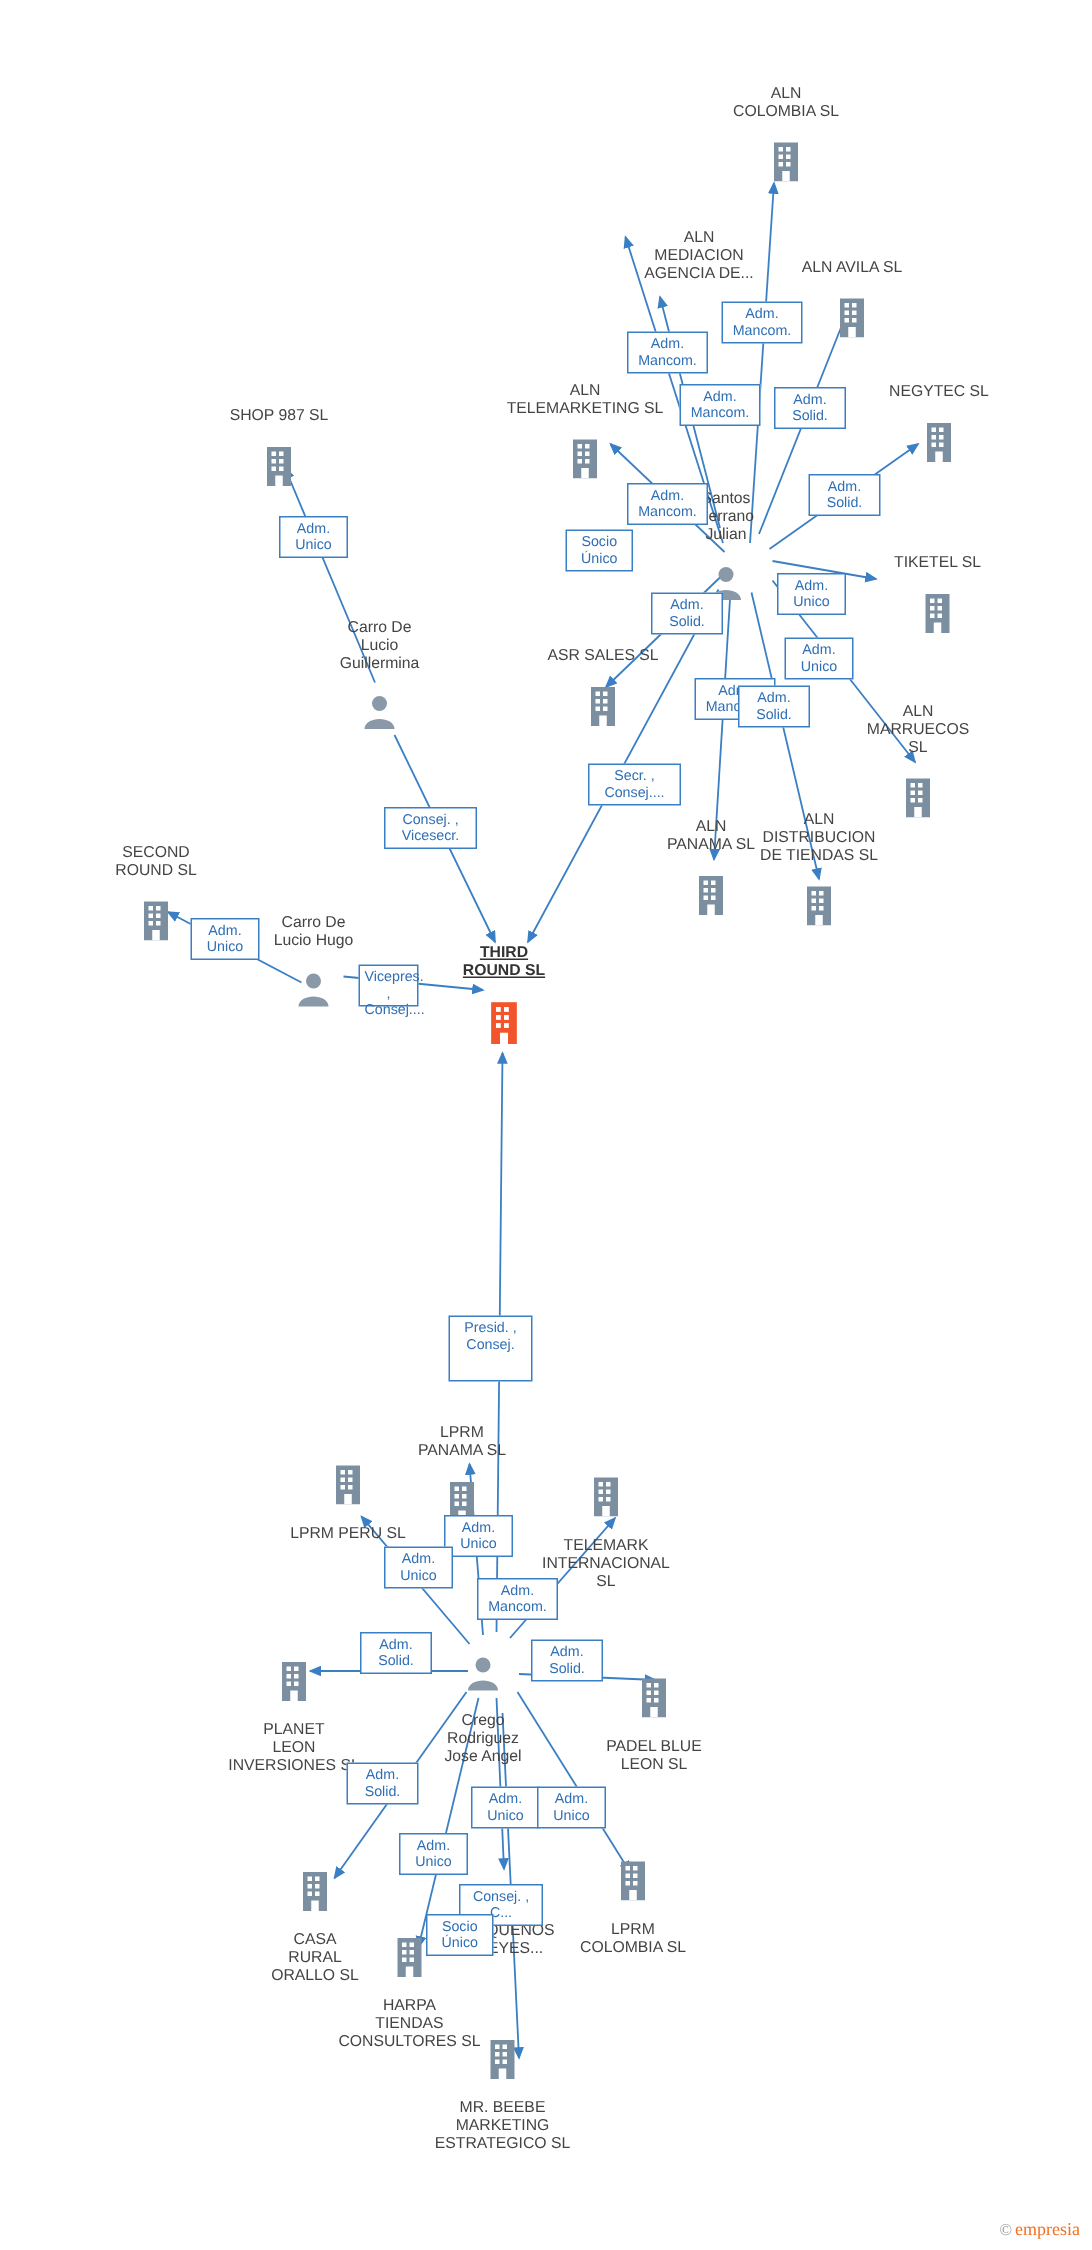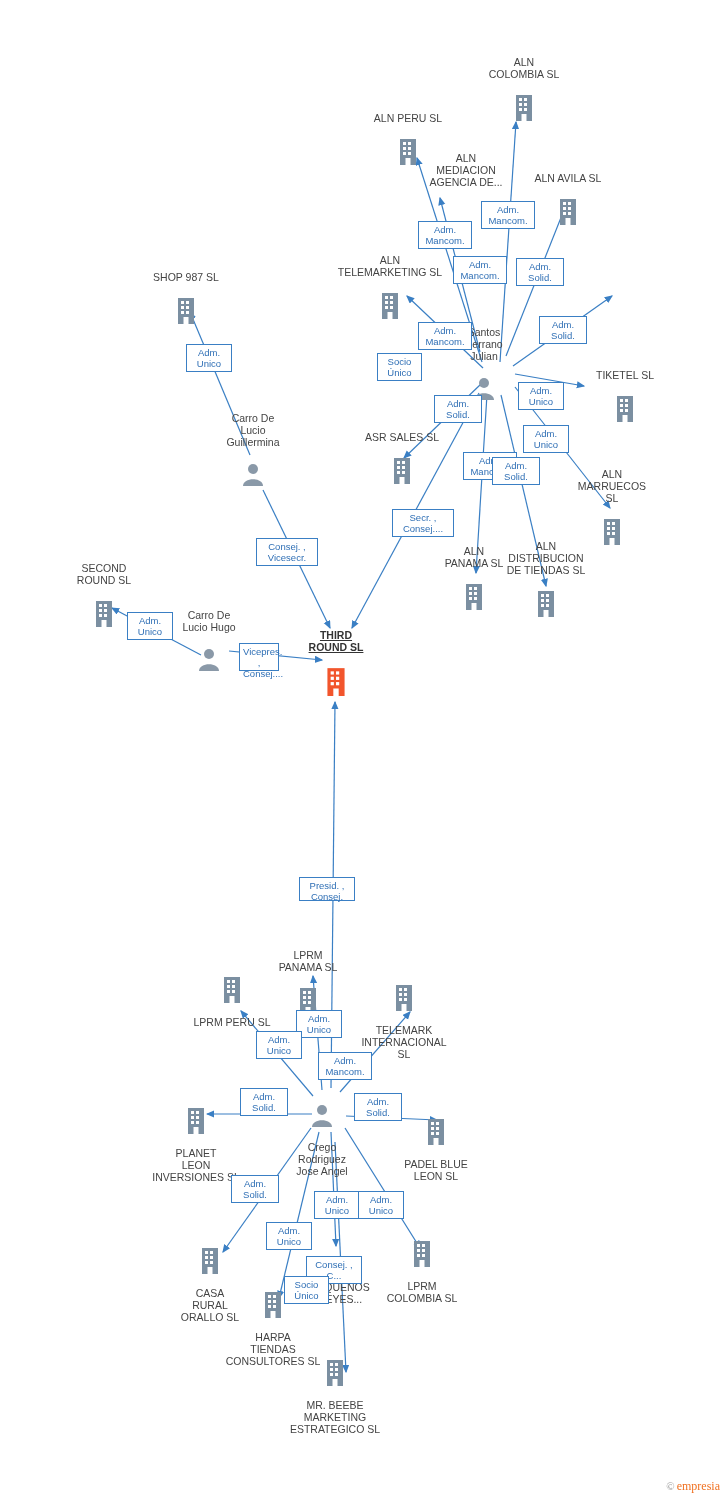--- a/index.html
+++ b/index.html
@@ -131,35 +131,20 @@
             <rect x="12" y="5" width="3" height="3"></rect>
             <rect x="7" y="10" width="3" height="3"></rect>
             <rect x="12" y="10" width="3" height="3"></rect>
             <rect x="7" y="15" width="3" height="3"></rect>
             <rect x="12" y="15" width="3" height="3"></rect>
             <rect x="9.5" y="21" width="5" height="7"></rect>
           </g>
         </svg></span>
   </div>
 
-  <div class="node company caption-above" style="left:360px; top:100px; width:96px;">
-    <span class="caption">ALN PERU  SL</span>
-    <span class="glyph"><svg width="24" height="28" viewBox="0 0 24 28">
-          <rect x="4" y="2" width="16" height="26" fill="#7b8fa1"></rect>
-          <g fill="#ffffff">
-            <rect x="7" y="5" width="3" height="3"></rect>
-            <rect x="12" y="5" width="3" height="3"></rect>
-            <rect x="7" y="10" width="3" height="3"></rect>
-            <rect x="12" y="10" width="3" height="3"></rect>
-            <rect x="7" y="15" width="3" height="3"></rect>
-            <rect x="12" y="15" width="3" height="3"></rect>
-            <rect x="9.5" y="21" width="5" height="7"></rect>
-          </g>
-        </svg></span>
-  </div>
 
   <div class="node company caption-above" style="left:420px; top:140px; width:92px;">
     <span class="caption">ALN
 MEDIACION
 AGENCIA DE...</span>
   </div>
 
   <div class="node company caption-above" style="left:520px; top:160px; width:96px;">
     <span class="caption">ALN AVILA  SL</span>
     <span class="glyph"><svg width="24" height="28" viewBox="0 0 24 28">
@@ -169,20 +154,35 @@
             <rect x="12" y="5" width="3" height="3"></rect>
             <rect x="7" y="10" width="3" height="3"></rect>
             <rect x="12" y="10" width="3" height="3"></rect>
             <rect x="7" y="15" width="3" height="3"></rect>
             <rect x="12" y="15" width="3" height="3"></rect>
             <rect x="9.5" y="21" width="5" height="7"></rect>
           </g>
         </svg></span>
   </div>
 
+  <div class="node company caption-above" style="left:578px; top:243px; width:96px;">
+    <span class="caption">NEGYTEC SL</span>
+    <span class="glyph"><svg width="24" height="28" viewBox="0 0 24 28">
+          <rect x="4" y="2" width="16" height="26" fill="#7b8fa1"></rect>
+          <g fill="#ffffff">
+            <rect x="7" y="5" width="3" height="3"></rect>
+            <rect x="12" y="5" width="3" height="3"></rect>
+            <rect x="7" y="10" width="3" height="3"></rect>
+            <rect x="12" y="10" width="3" height="3"></rect>
+            <rect x="7" y="15" width="3" height="3"></rect>
+            <rect x="12" y="15" width="3" height="3"></rect>
+            <rect x="9.5" y="21" width="5" height="7"></rect>
+          </g>
+        </svg></span>
+  </div>
 
   <div class="node company caption-above" style="left:138px; top:259px; width:96px;">
     <span class="caption">SHOP 987 SL</span>
     <span class="glyph"><svg width="24" height="28" viewBox="0 0 24 28">
           <rect x="4" y="2" width="16" height="26" fill="#7b8fa1"></rect>
           <g fill="#ffffff">
             <rect x="7" y="5" width="3" height="3"></rect>
             <rect x="12" y="5" width="3" height="3"></rect>
             <rect x="7" y="10" width="3" height="3"></rect>
             <rect x="12" y="10" width="3" height="3"></rect>
@@ -558,21 +558,21 @@
   <div class="label-box" style="left:492px; top:457px; width:48px; height:28px;"><span>Adm.
 Solid.</span></div>
   <div class="label-box" style="left:392px; top:497px; width:62px; height:28px;margin-top:12px;"><span>Secr. ,
 Consej....</span></div>
   <div class="label-box" style="left:256px; top:538px; width:62px; height:28px;"><span>Consej. ,
 Vicesecr.</span></div>
   <div class="label-box" style="left:127px; top:612px; width:46px; height:28px;"><span>Adm.
 Unico</span></div>
   <div class="label-box" style="left:239px; top:643px; width:40px; height:28px;"><span>Vicepres.
 , Consej....</span></div>
-  <div class="label-box" style="left:299px; top:877px; width:56px; height:24px;"><span>Presid. ,
+  <div class="label-box" style="left:299px; top:877px; width:56px; height:44px;"><span>Presid. ,
 Consej.</span></div>
   <div class="label-box" style="left:296px; top:1010px; width:46px; height:28px;"><span>Adm.
 Unico</span></div>
   <div class="label-box" style="left:256px; top:1031px; width:46px; height:28px;"><span>Adm.
 Unico</span></div>
   <div class="label-box" style="left:318px; top:1052px; width:54px; height:28px;"><span>Adm.
 Mancom.</span></div>
   <div class="label-box" style="left:240px; top:1088px; width:48px; height:28px;"><span>Adm.
 Solid.</span></div>
   <div class="label-box" style="left:354px; top:1093px; width:48px; height:28px;"><span>Adm.

